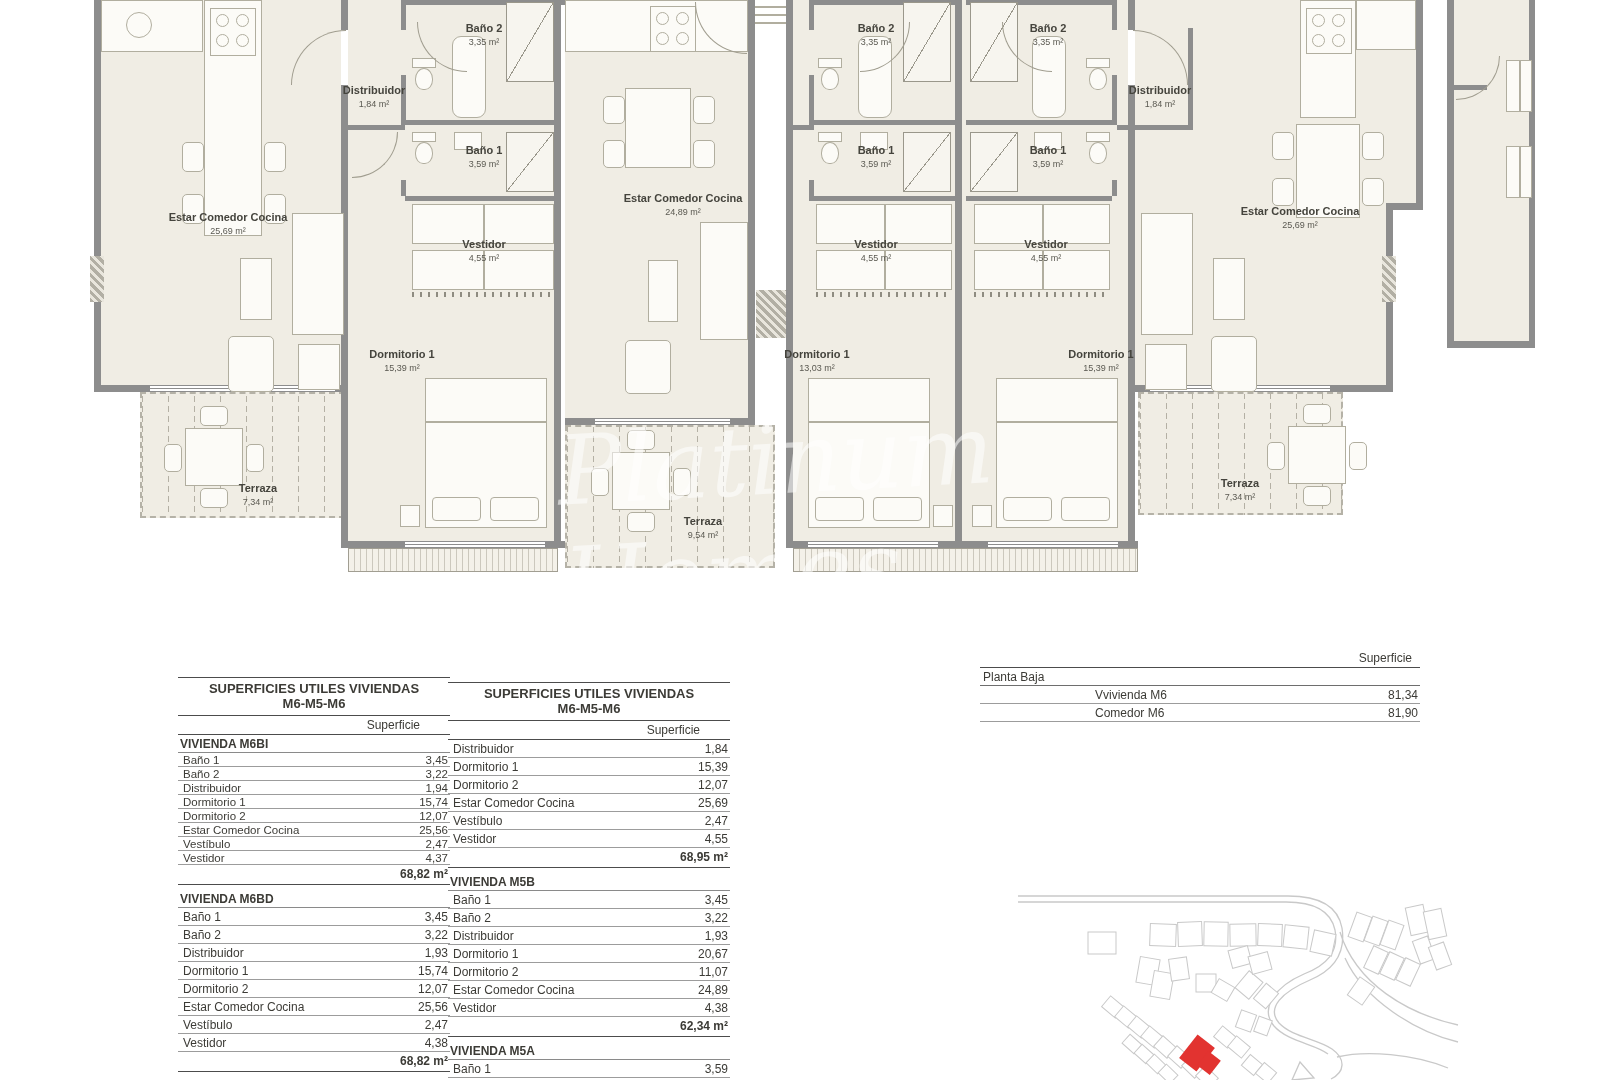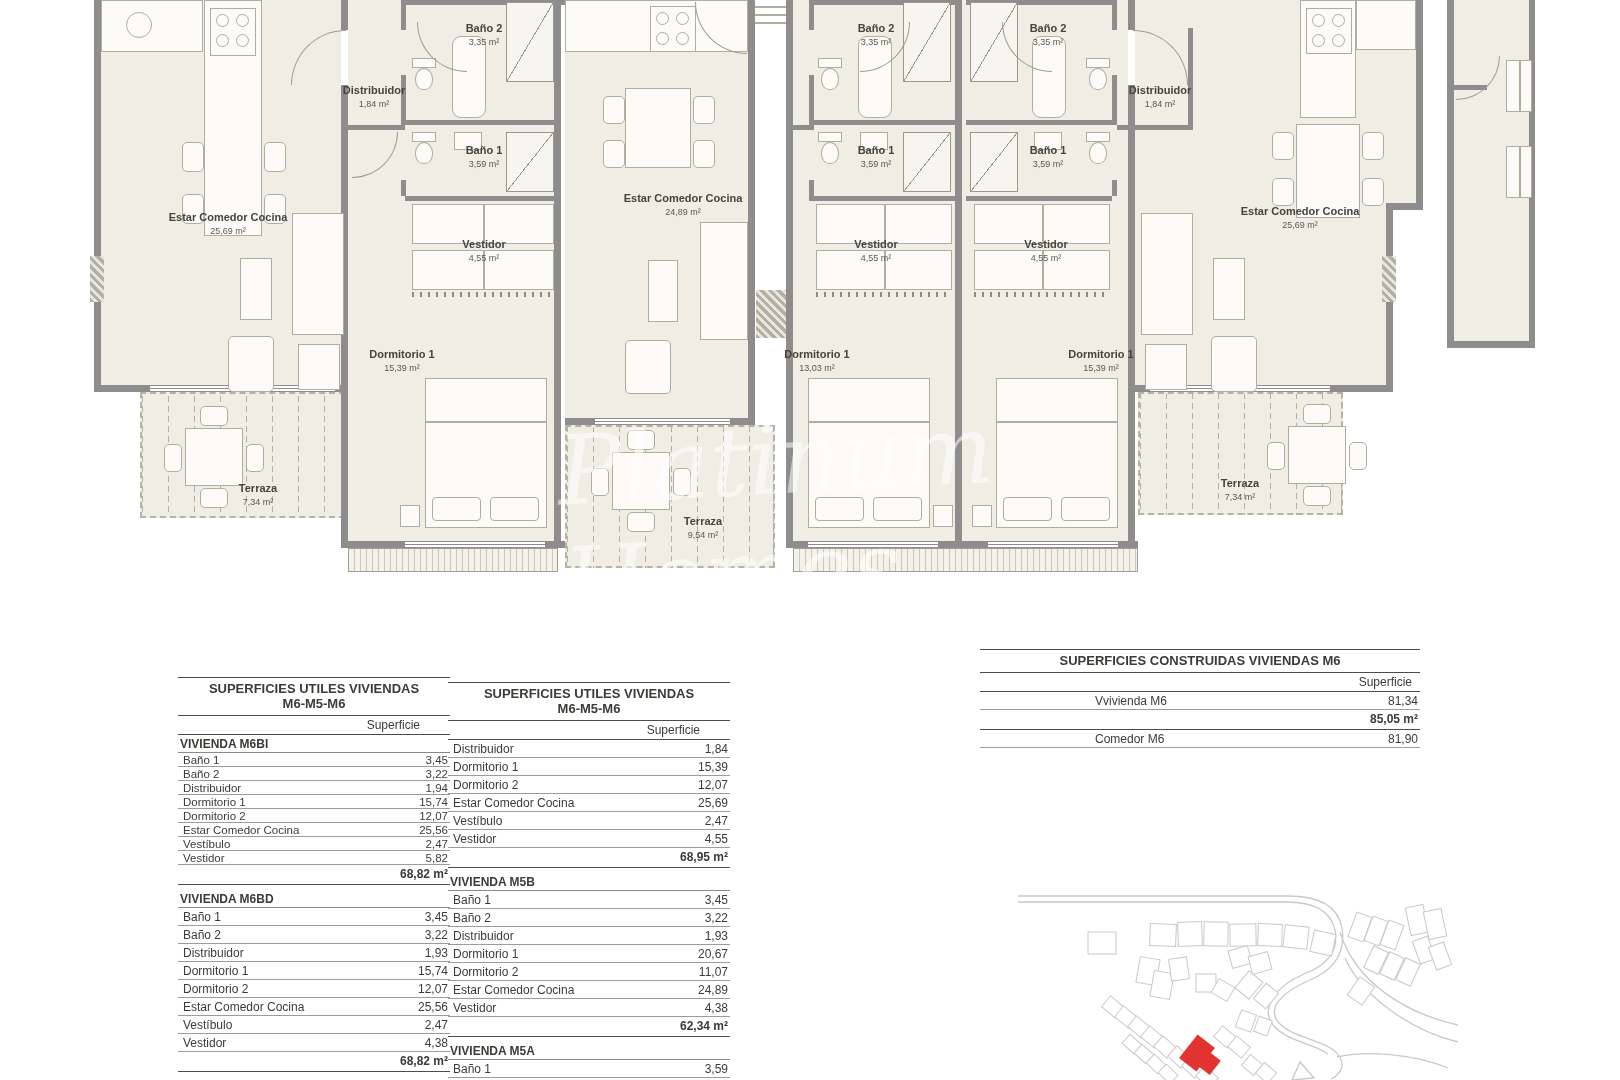--- a/index.html
+++ b/index.html
@@ -325,21 +325,21 @@
         <div class="trow">
           <span class="lab">Estar Comedor Cocina</span>
           <span class="val">25,56</span>
         </div>
         <div class="trow">
           <span class="lab">Vestíbulo</span>
           <span class="val">2,47</span>
         </div>
         <div class="trow">
           <span class="lab">Vestidor</span>
-          <span class="val">5,82</span>
+          <span class="val">4,37</span>
         </div>
         <div class="total">68,82 m²</div>
       </div>
       <div class="gap"></div>
       <div class="">
         <div class="sechead">VIVIENDA M6BD</div>
         <div class="trow">
           <span class="lab">Baño 1</span>
           <span class="val">3,45</span>
         </div>
@@ -445,27 +445,26 @@
       <div class="">
         <div class="sechead">VIVIENDA M5A</div>
         <div class="trow">
           <span class="lab">Baño 1</span>
           <span class="val">3,59</span>
         </div>
         <div class="trow"></div>
       </div>
     </div>
   <div id="table-right" class="stable" style="left:980px;top:649px;width:440px;">
-      <div class="ttitle">SUPERFICIES CONSTRUIDAS VIVIENDAS M6</div>
       <div class="sup">Superficie</div>
+      <div class="phead">Planta Baja</div>
       <div class="trow">
         <span class="lab">Vvivienda M6</span>
         <span class="val">81,34</span>
       </div>
-      <div class="total">85,05 m²</div>
       <div class="trow">
         <span class="lab">Comedor M6</span>
         <span class="val">81,90</span>
       </div>
     </div>
   <svg id="sitemap" width="460" height="218" viewBox="0 0 460 218">
       <path d="M18,34 H288 C320,34 338,44 342,66 C346,92 334,108 310,118 C282,130 266,146 279,161 C292,175 318,177 332,187 C346,197 345,210 331,217" fill="none" stroke="#c9c9c9" stroke-width="1.3"></path>
       <path d="M18,40 H286 C314,40 331,49 335,68 C339,90 327,103 304,112 C276,124 259,146 274,164 C288,180 316,182 328,192" fill="none" stroke="#c9c9c9" stroke-width="1.3"></path>
       <path d="M340,70 C356,122 408,152 458,163" fill="none" stroke="#c9c9c9" stroke-width="1.3"></path>
       <path d="M345,96 C364,138 416,170 458,180" fill="none" stroke="#c9c9c9" stroke-width="1.3"></path>

